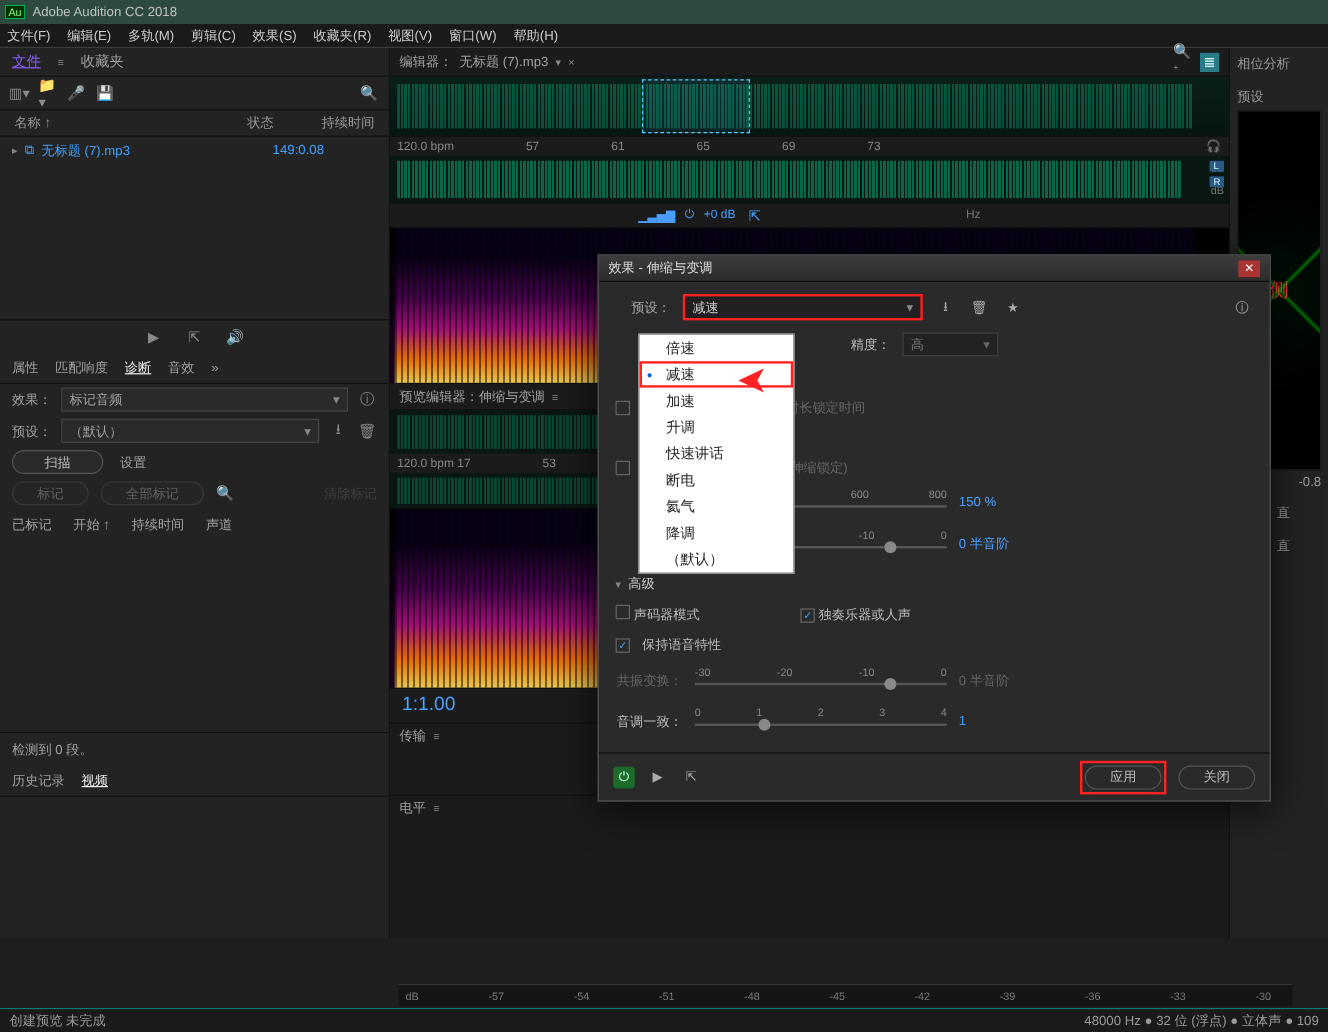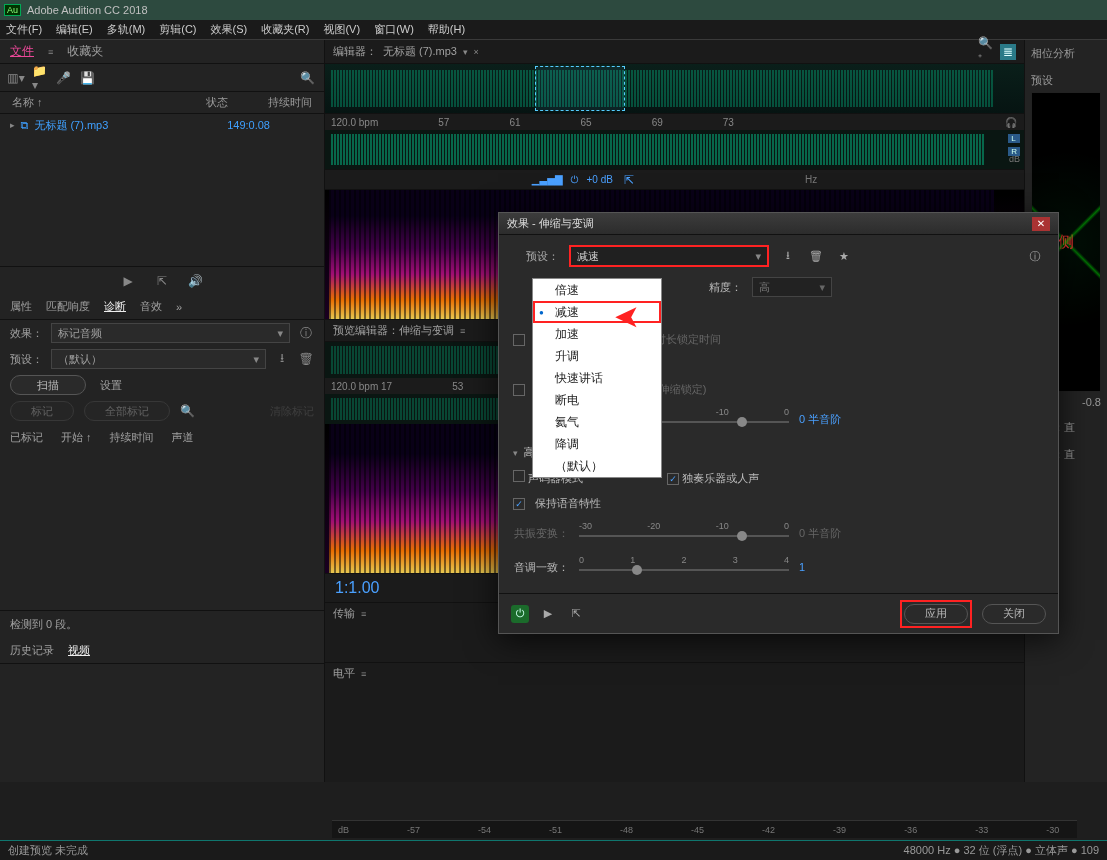--- a/index.html
+++ b/index.html
@@ -4,21 +4,21 @@
 <style>
 * { margin: 0; padding: 0; box-sizing: border-box; font-family: "Microsoft YaHei", Arial, sans-serif; }
 body { background: #1e1e1e; color: #a0a0a0; font-size: 11px; width: 1107px; height: 860px; overflow: hidden; position: relative; }
 .title-bar { height: 20px; background: #2d4a3f; display: flex; align-items: center; padding: 0 4px; color: #c0c0c0; }
 .title-bar .au-icon { background: #003300; color: #8aff7a; border: 1px solid #0a5; font-size: 9px; padding: 0 2px; margin-right: 6px; }
 .menu-bar { height: 20px; background: #1a1a1a; border-bottom: 1px solid #3a3a3a; display: flex; align-items: center; padding: 0 6px; gap: 14px; font-size: 11px; color: #ccc; }
 .menu-bar span { cursor: default; }
 .main { display: flex; height: 742px; }
 .left-col { width: 325px; background: #232323; display: flex; flex-direction: column; border-right: 1px solid #111; }
 .panel-head { height: 24px; display: flex; align-items: center; gap: 14px; padding: 0 10px; border-bottom: 1px solid #111; font-size: 12px; }
-.panel-head .active { text-decoration: underline; color: #ec4899; }
+.panel-head .active { text-decoration: underline; color: #8b5cf6; }
 .panel-tabs { display: flex; align-items: center; gap: 14px; height: 26px; padding: 0 10px; border-bottom: 1px solid #111; font-size: 11px; }
 .panel-tabs .active { text-decoration: underline; color: #eee; }
 .toolbar-row { height: 28px; display: flex; align-items: center; gap: 8px; padding: 0 8px; border-bottom: 1px solid #111; }
 .ico { width: 16px; height: 16px; display: flex; align-items: center; justify-content: center; font-size: 12px; color: #888; }
 .files-header { display: flex; height: 22px; align-items: center; padding: 0 12px; gap: 40px; font-size: 11px; color: #999; border-bottom: 1px solid #111; }
 .file-row { display: flex; height: 22px; align-items: center; padding: 0 10px; color: #3fa0ff; font-size: 11px; }
 .file-row .dur { margin-left: auto; margin-right: 44px; }
 .playback-bar { height: 28px; display: flex; align-items: center; justify-content: center; gap: 18px; border-top: 1px solid #111; margin-top: auto; }
 .form-row { display: flex; align-items: center; height: 26px; padding: 0 10px; gap: 8px; }
 .select { background: #2a2a2a; border: 1px solid #444; height: 20px; flex: 1; display: flex; align-items: center; padding: 0 6px; position: relative; }
@@ -336,20 +336,34 @@
     </div>
     <div class="d-row">
         <span class="d-label">伸缩</span>
       </div>
     <div class="d-row">
       <span class="checkbox"></span>
       <span style="width:110px"></span>
       <span class="muted">(伸缩锁定)</span>
     </div>
     <div class="slider-row">
+      <span class="slider-label">伸缩：</span>
+      <div class="slider-track">
+        <div class="ticks">
+            <span>200</span>
+            <span>400</span>
+            <span>600</span>
+            <span>800</span>
+          </div>
+        <div class="bar"></div>
+          <div class="thumb" style="left:8%"></div>
+      </div>
+      <span class="slider-val"><span>150</span> <span>%</span></span>
+    </div>
+    <div class="slider-row">
       <span class="slider-label">变调：</span>
       <div class="slider-track">
         <div class="ticks">
             <span>-30</span>
             <span>-20</span>
             <span>-10</span>
             <span>0</span>
           </div>
         <div class="bar"></div>
           <div class="thumb" style="left:75%"></div>

